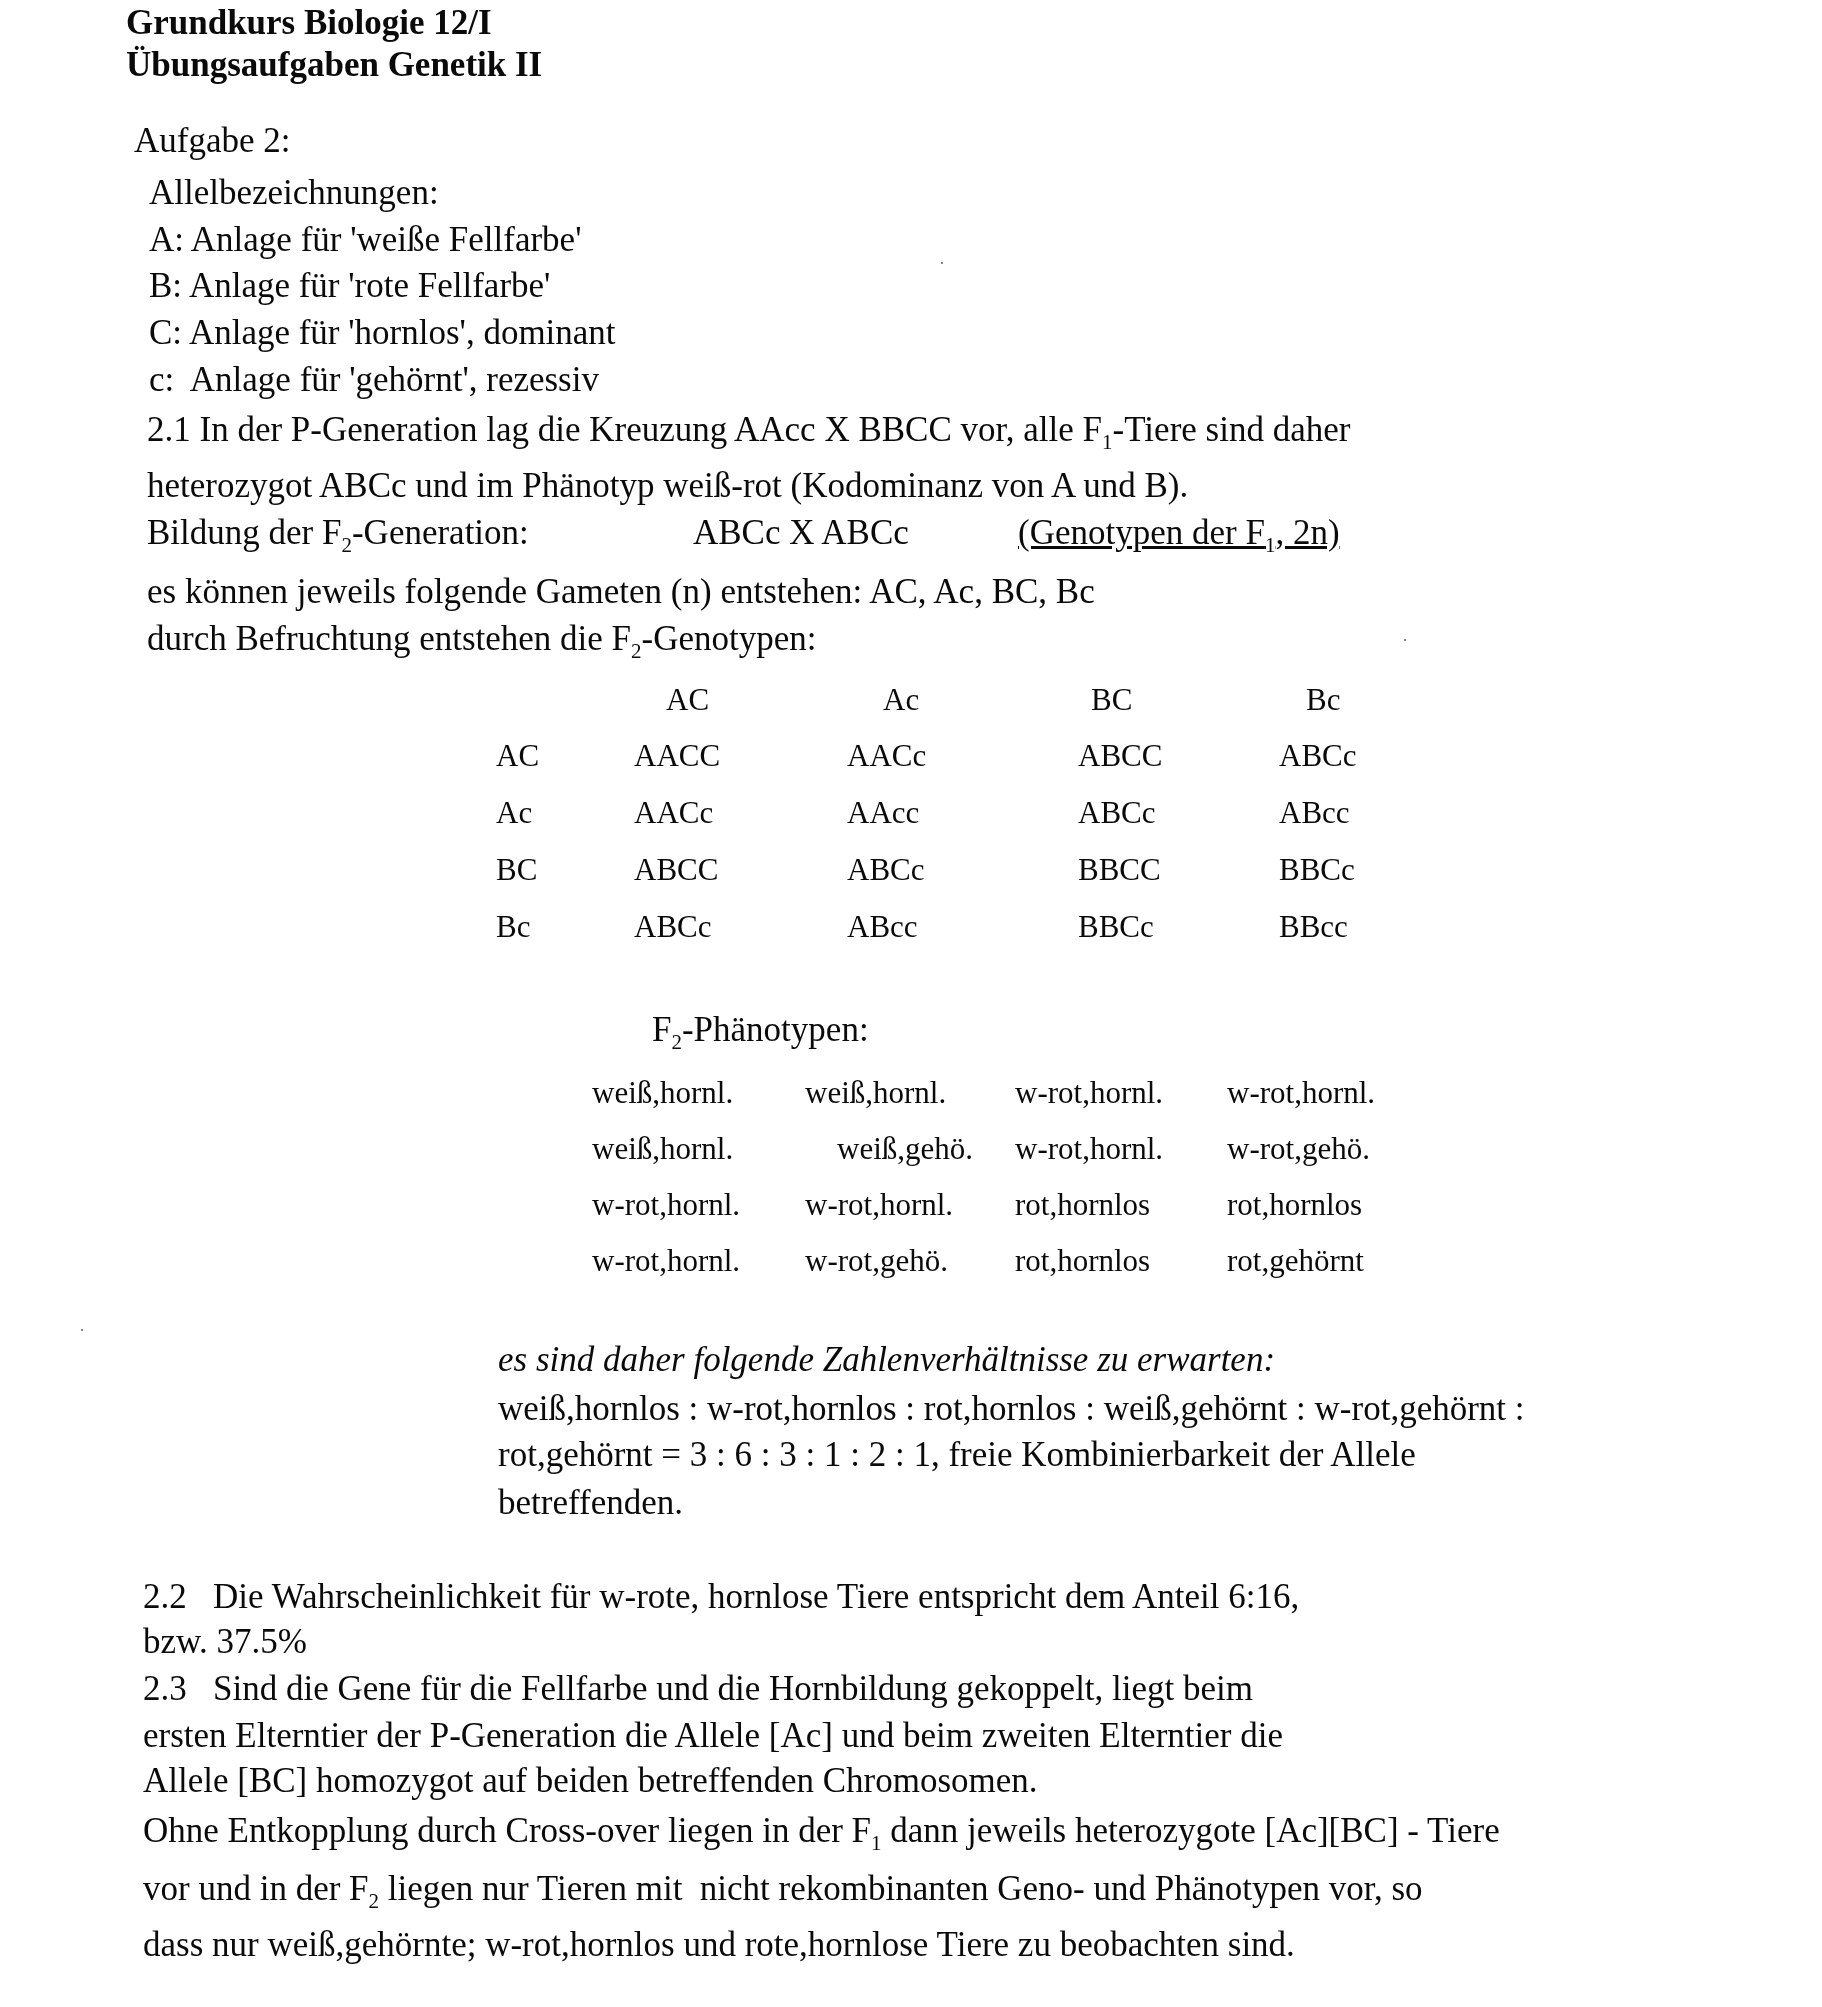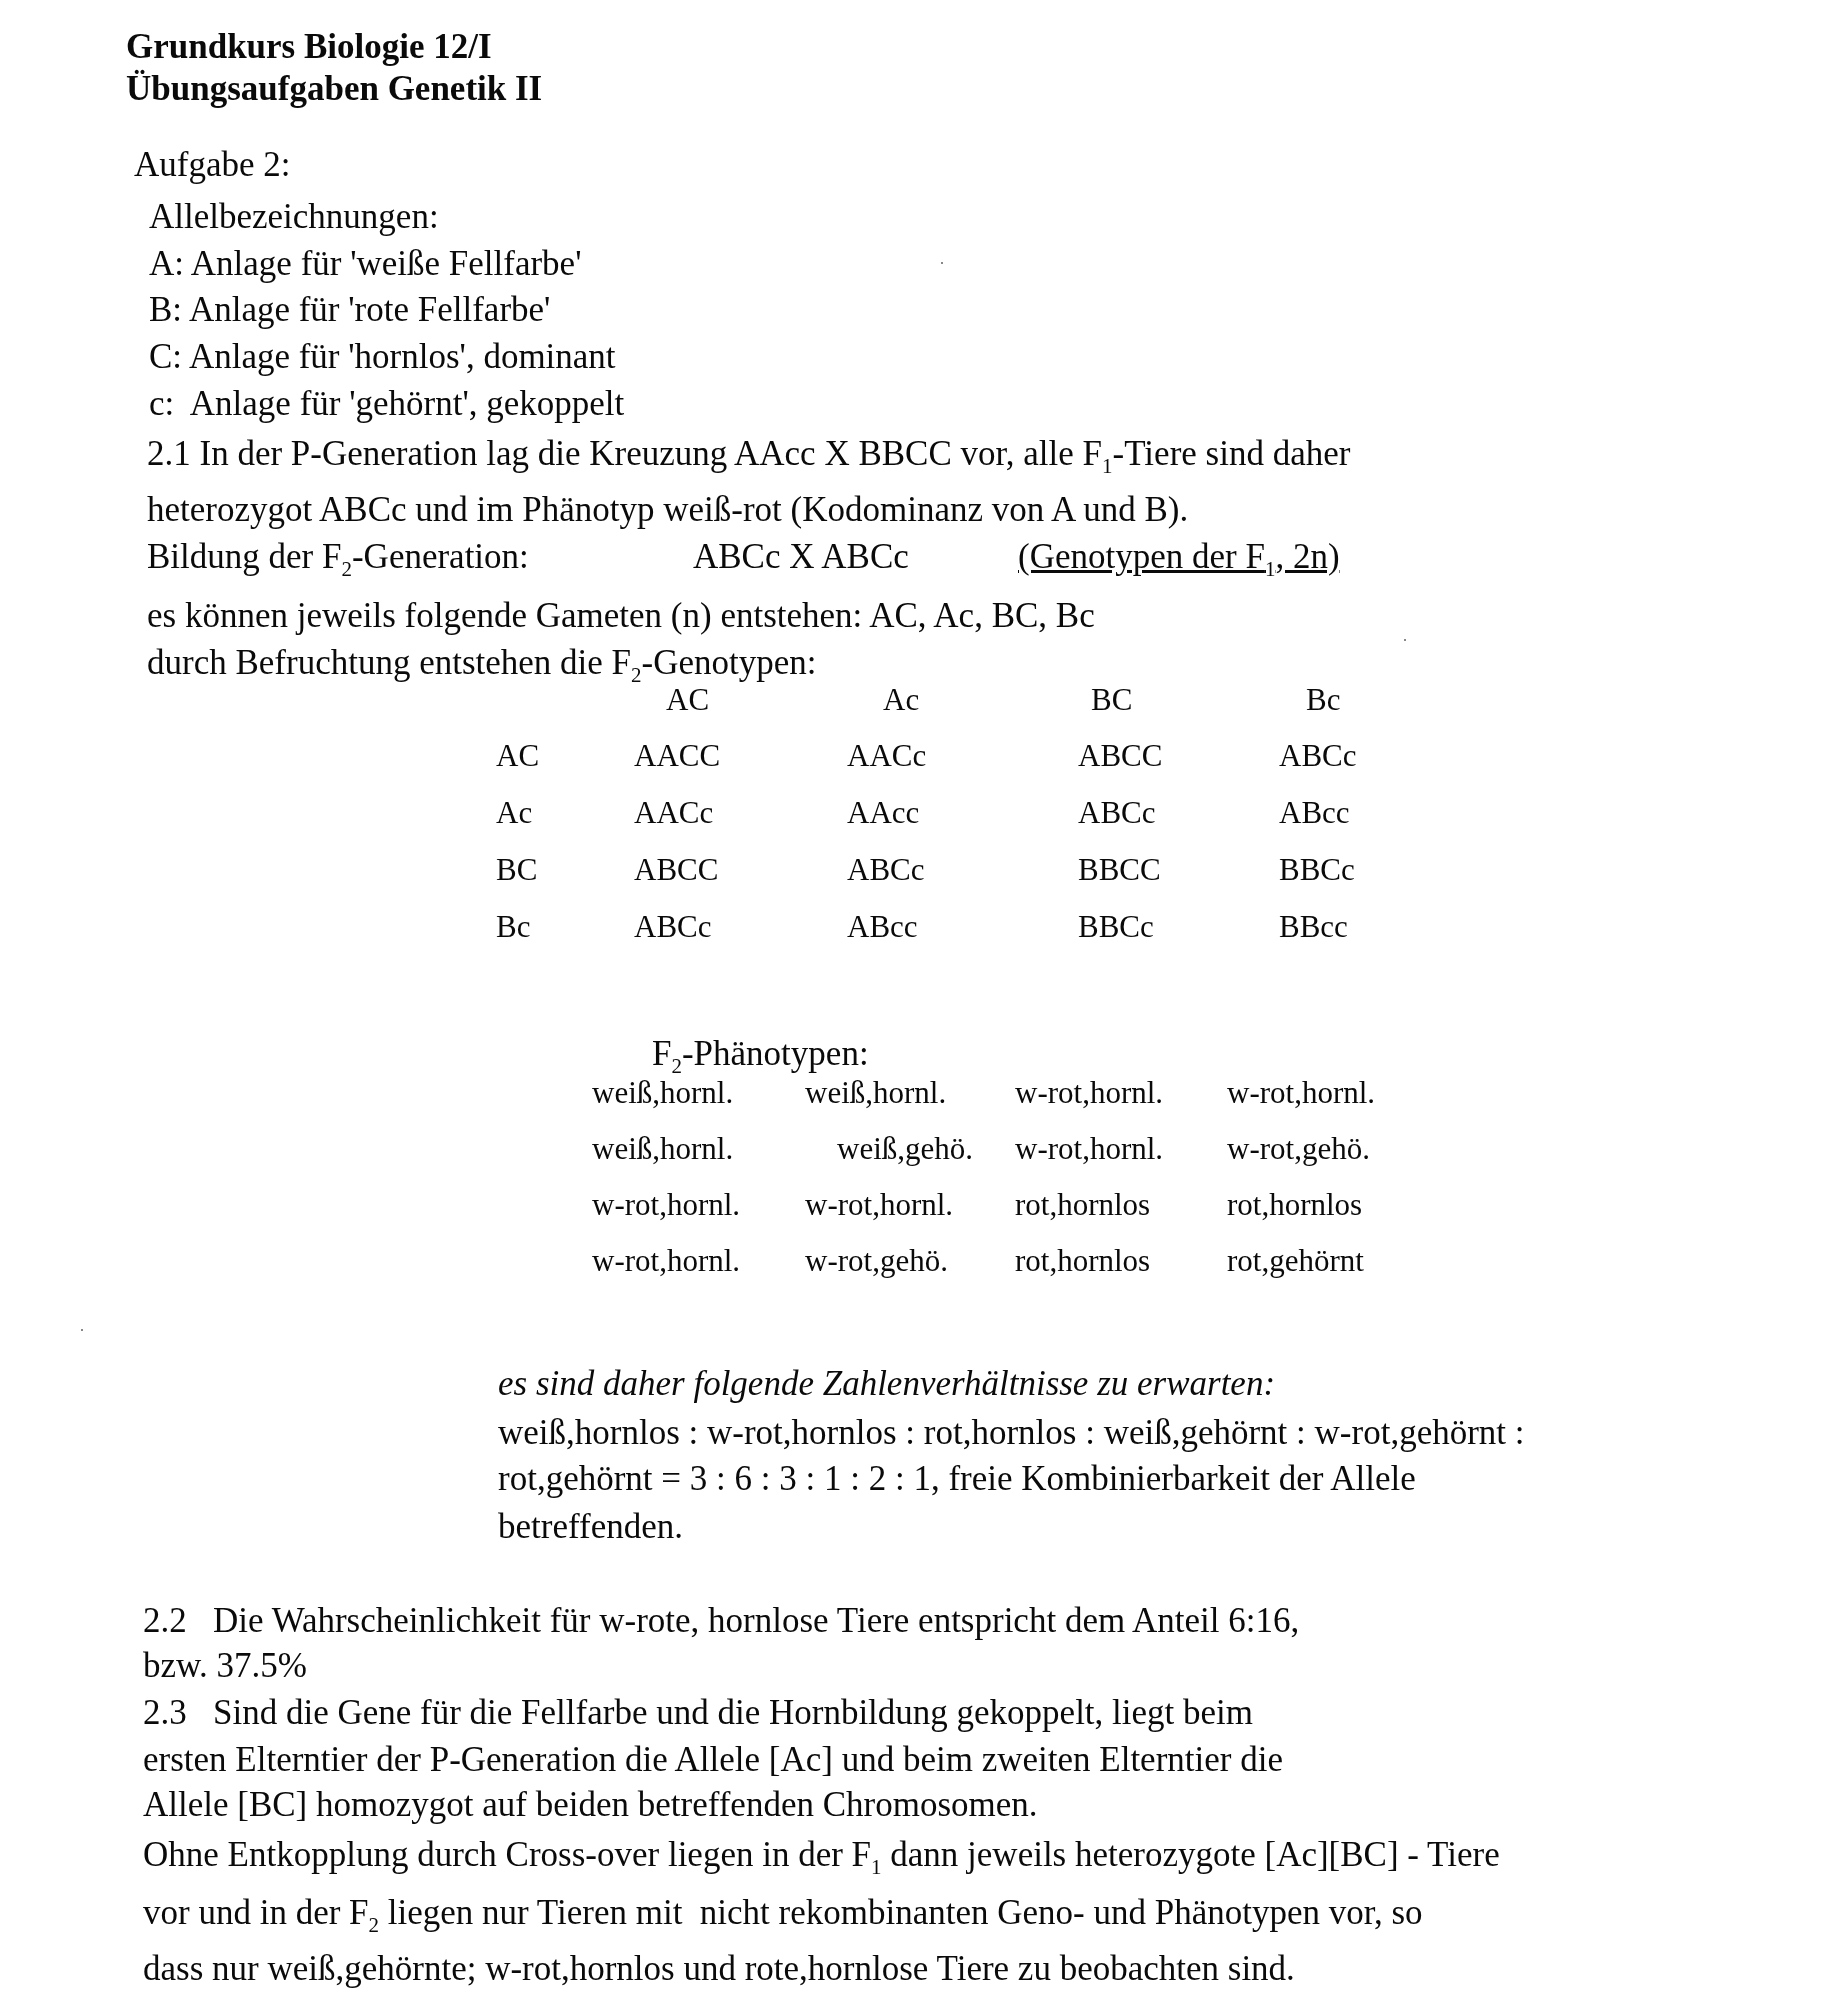--- a/index.html
+++ b/index.html
@@ -1,35 +1,35 @@
 <!DOCTYPE html>
 <html style="font-size:13px"><head>
 <meta charset="utf-8">
 <style>
   html, body { margin:0; padding:0; background:#ffffff; }
   body { width:1823px; height:2008px; position:relative; overflow:hidden;
          font-family:"Liberation Serif", "DejaVu Serif", serif; color:#0a0a0a; }
-  .ln { position:absolute; white-space:pre; font-size:35px; line-height:1;margin-top:24px; }
+  .ln { position:absolute; white-space:pre; font-size:35px; line-height:1; }
   .title { font-weight:bold; font-size:35px; }
   sub { font-size:21px; vertical-align:-8px; line-height:0; }
   .cell { position:absolute; white-space:pre; font-size:31px; line-height:1; }
   .speck { position:absolute; width:1.6px; height:1.6px; background:#888; }
 </style>
 </head>
 <body>
 
 <div class="ln title" style="left:126px; top:4.9px;">Grundkurs Biologie 12/I</div>
 <div class="ln title" style="left:126px; top:47px;">Übungsaufgaben Genetik II</div>
 
 <div class="ln" style="left:134px; top:123px;">Aufgabe 2:</div>
 <div class="ln" style="left:149px; top:175px;text-align:right;">Allelbezeichnungen:</div>
 <div class="ln" style="left:149px; top:222px;">A: Anlage für 'weiße Fellfarbe'</div>
 <div class="ln" style="left:149px; top:268px;">B: Anlage für 'rote Fellfarbe'</div>
 <div class="ln" style="left:149px; top:315px;">C: Anlage für 'hornlos', dominant</div>
-<div class="ln" style="left:149px; top:362px;">c:  Anlage für 'gehörnt', gekoppelt</div>
+<div class="ln" style="left:149px; top:362px;">c:  Anlage für 'gehörnt', rezessiv</div>
 
 <div class="ln" style="left:147px; top:412px;"><span>2.1 In der P-Generation lag die Kreuzung AAcc X BBCC vor, alle F</span><sub>1</sub><span>-Tiere sind daher</span></div>
 <div class="ln" style="left:147px; top:468px;">heterozygot ABCc und im Phänotyp weiß-rot (Kodominanz von A und B).</div>
 <div class="ln" style="left:147px; top:515px;"><span>Bildung der F</span><sub>2</sub><span>-Generation:</span></div>
 <div class="ln" style="left:693px; top:515px;">ABCc X ABCc</div>
 <div class="ln" style="left:1018px; top:515px;text-decoration:underline;"><span>(Genotypen der F</span><sub>1</sub><span>, 2n)</span></div>
 <div class="ln" style="left:147px; top:574px;">es können jeweils folgende Gameten (n) entstehen: AC, Ac, BC, Bc</div>
 <div class="ln" style="left:147px; top:621px;"><span>durch Befruchtung entstehen die F</span><sub>2</sub><span>-Genotypen:</span></div>
 
 <div>

